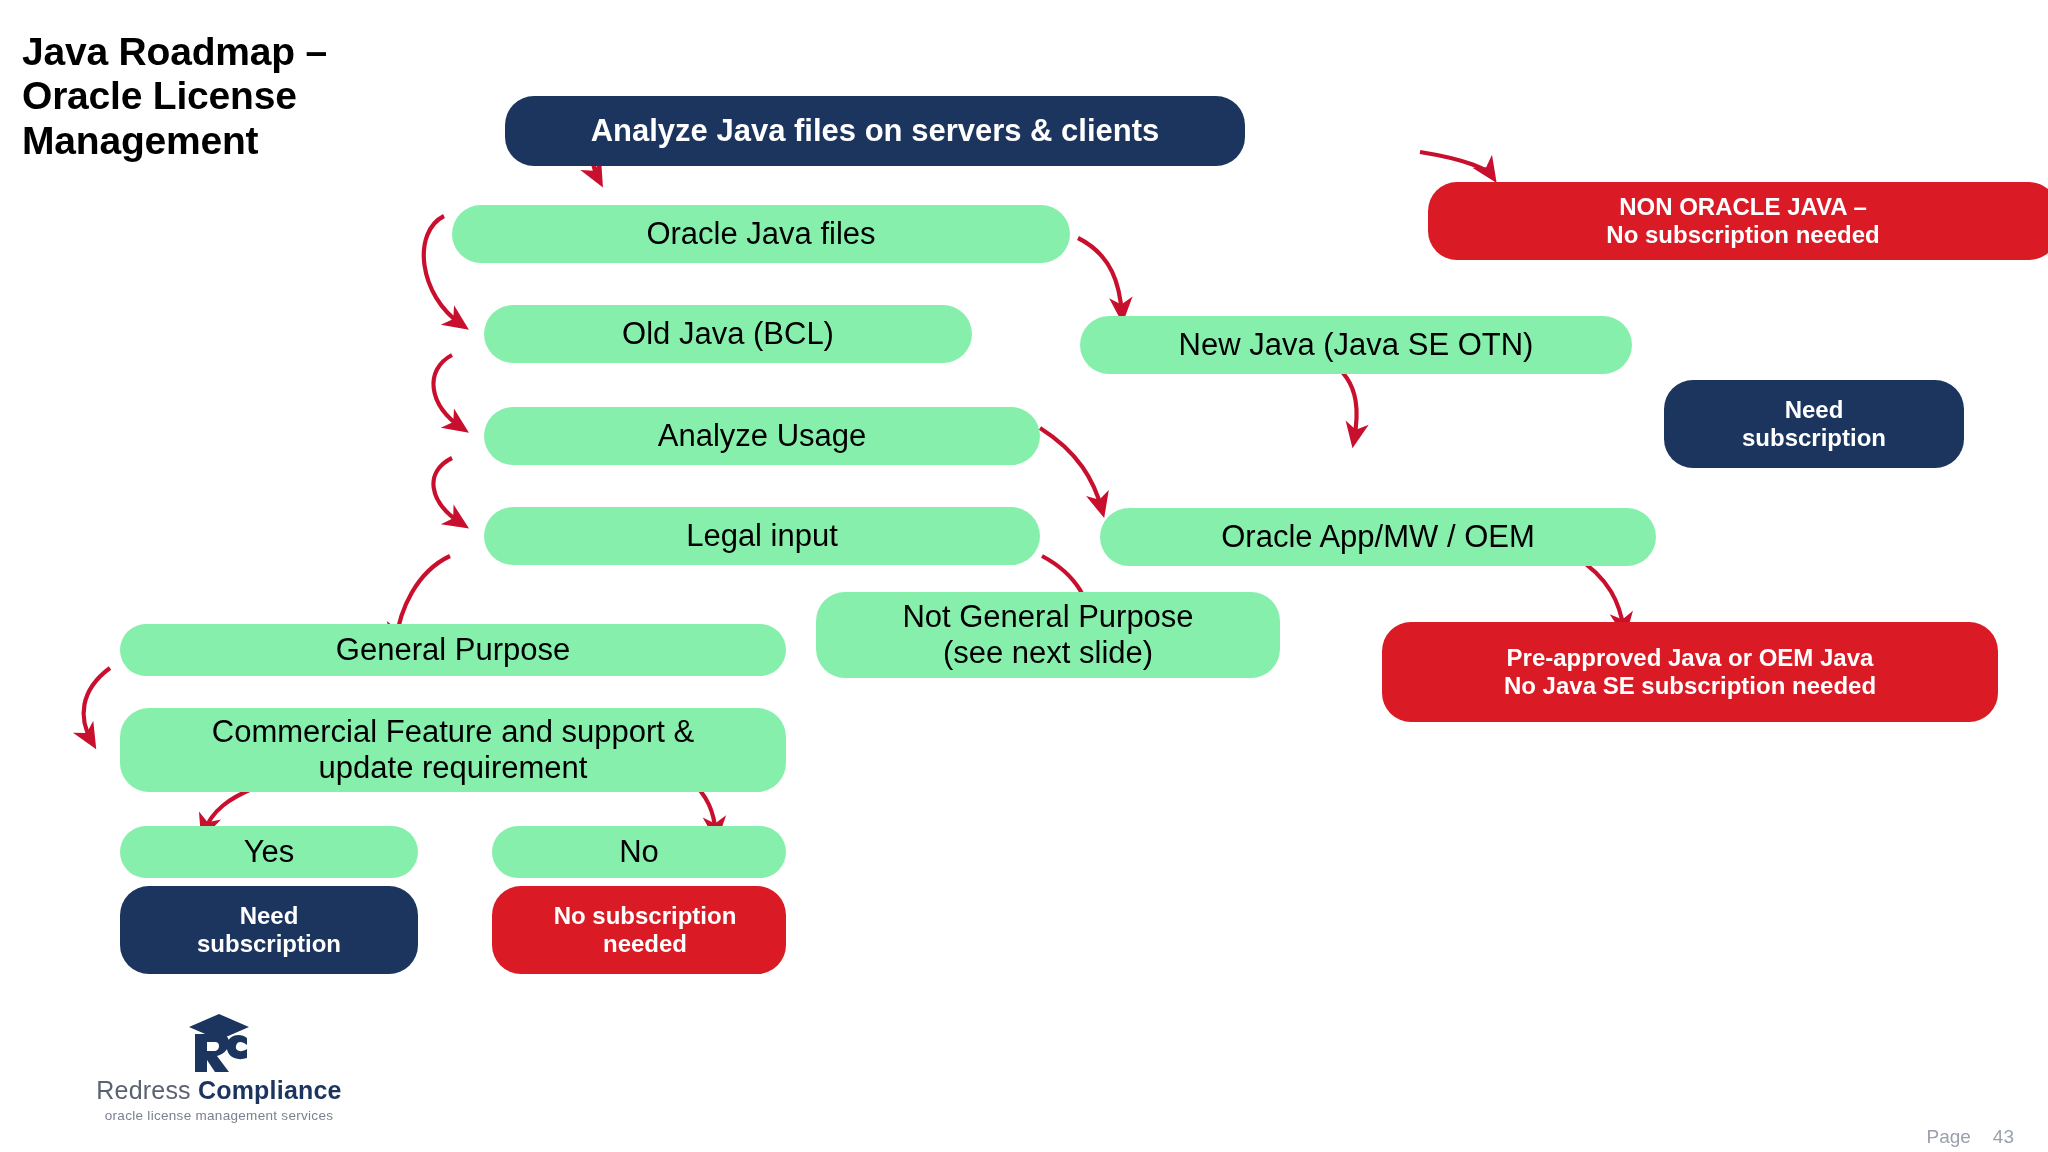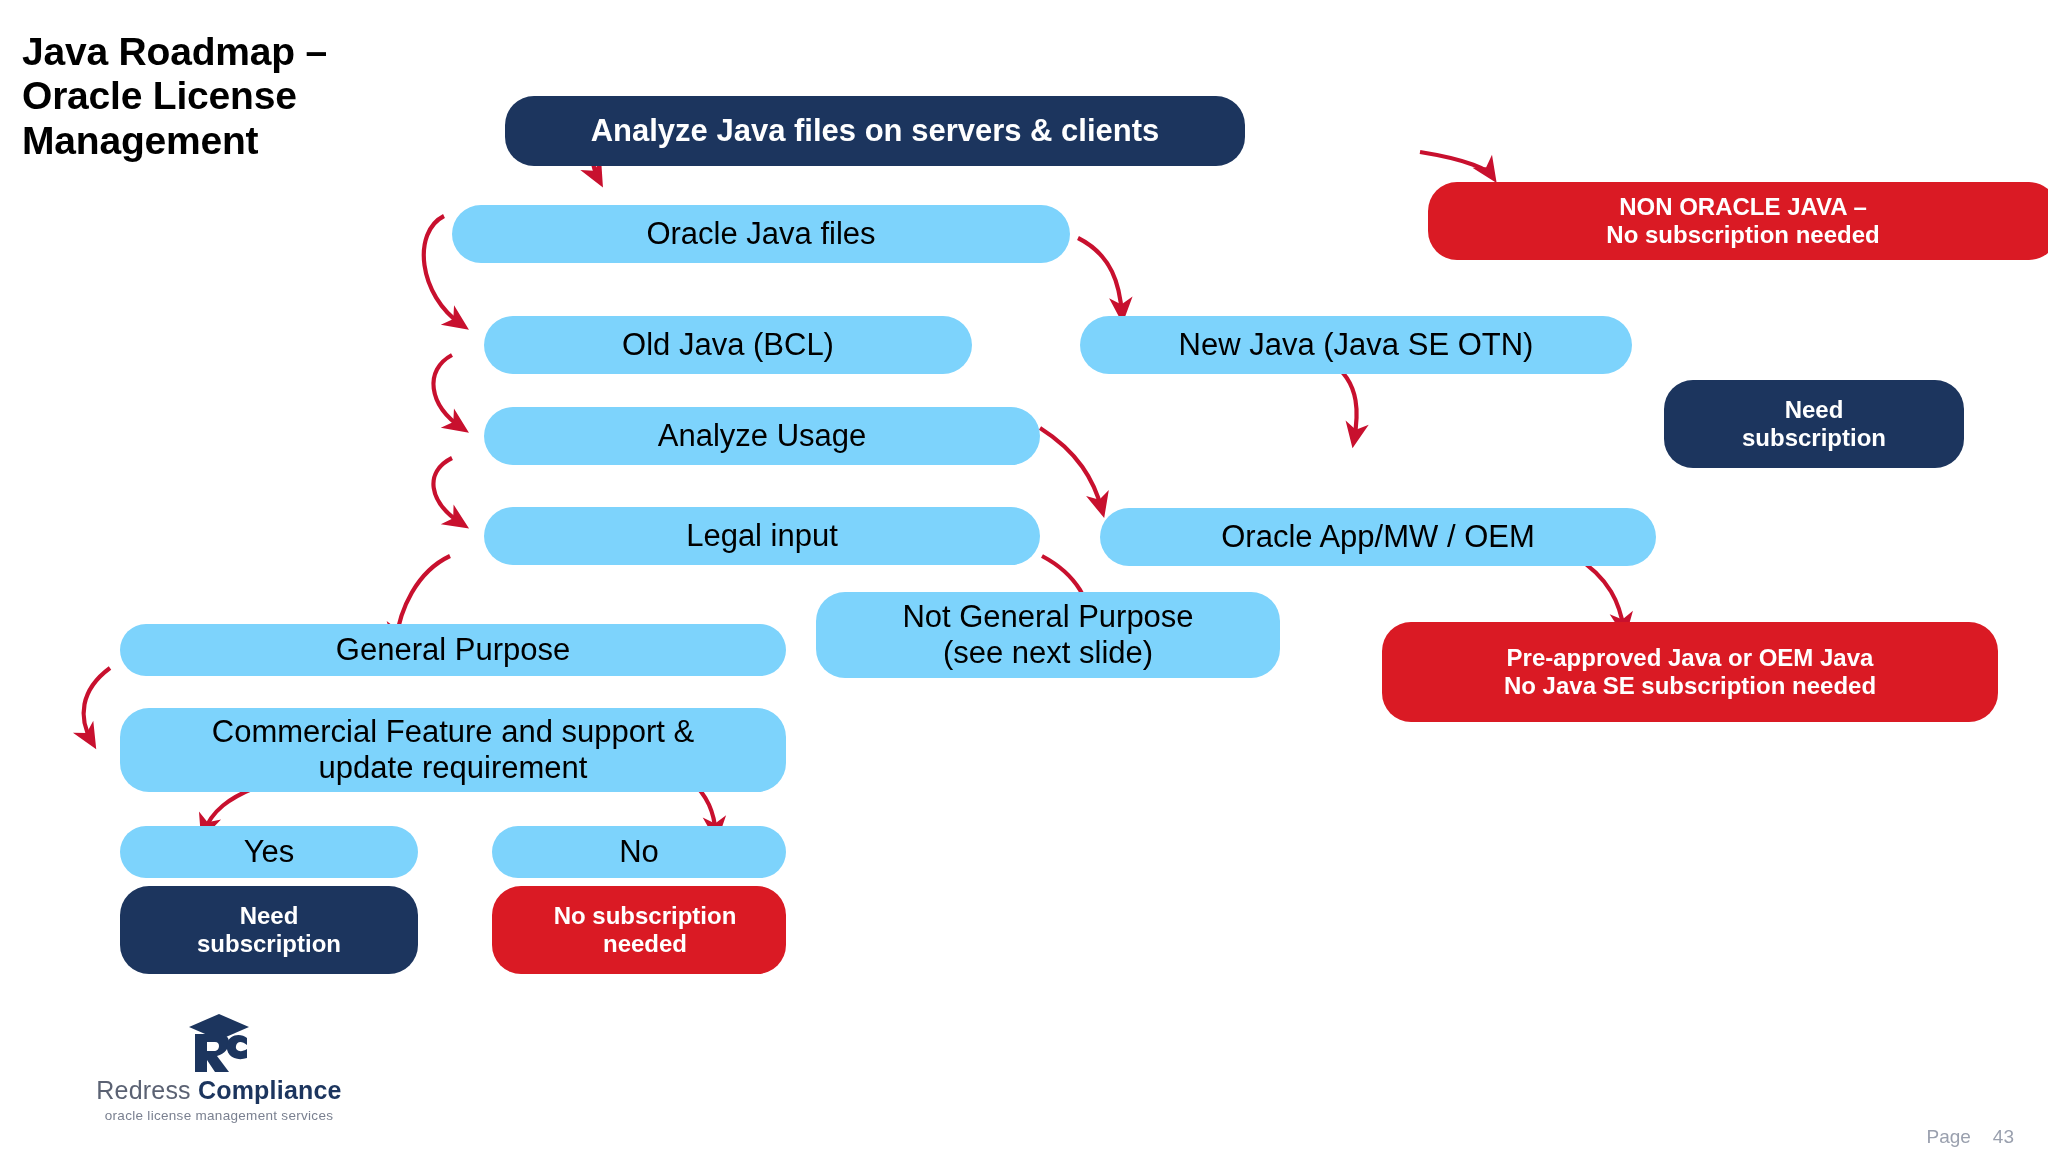--- a/index.html
+++ b/index.html
@@ -42,21 +42,21 @@
     align-items: center;
     justify-content: center;
     text-align: center;
     box-sizing: border-box;
     line-height: 1.16;
     border-radius: 29px;
   }
   .fbox .txt { white-space: pre-line; display: block; width: 100%; }
 
   .fbox--gray {
-    background: #7dd3fc;
+    background: #86efac;
     color: #000000;
     font-size: 31px;
     font-weight: normal;
   }
   .fbox--navy {
     background: #1c355e;
     color: #ffffff;
     font-weight: bold;
   }
   .fbox--red {
@@ -172,21 +172,21 @@
 
   <div class="fbox fbox--red" style="left:1428px; top:182px; width:630px; height:78px; font-size:24px;">
     <span class="txt">NON ORACLE JAVA –
 No subscription needed</span>
   </div>
 
   <div class="fbox fbox--gray" style="left:452px; top:205px; width:618px; height:58px;">
     <span class="txt">Oracle Java files</span>
   </div>
 
-  <div class="fbox fbox--gray" style="left:484px; top:316px; width:488px; height:58px;">
+  <div class="fbox fbox--gray" style="left:484px; top:305px; width:488px; height:58px;">
     <span class="txt">Old Java (BCL)</span>
   </div>
 
   <div class="fbox fbox--gray" style="left:1080px; top:316px; width:552px; height:58px;">
     <span class="txt">New Java (Java SE OTN)</span>
   </div>
 
   <div class="fbox fbox--navy" style="left:1664px; top:380px; width:300px; height:88px; font-size:24px;">
     <span class="txt">Need
 subscription</span>

